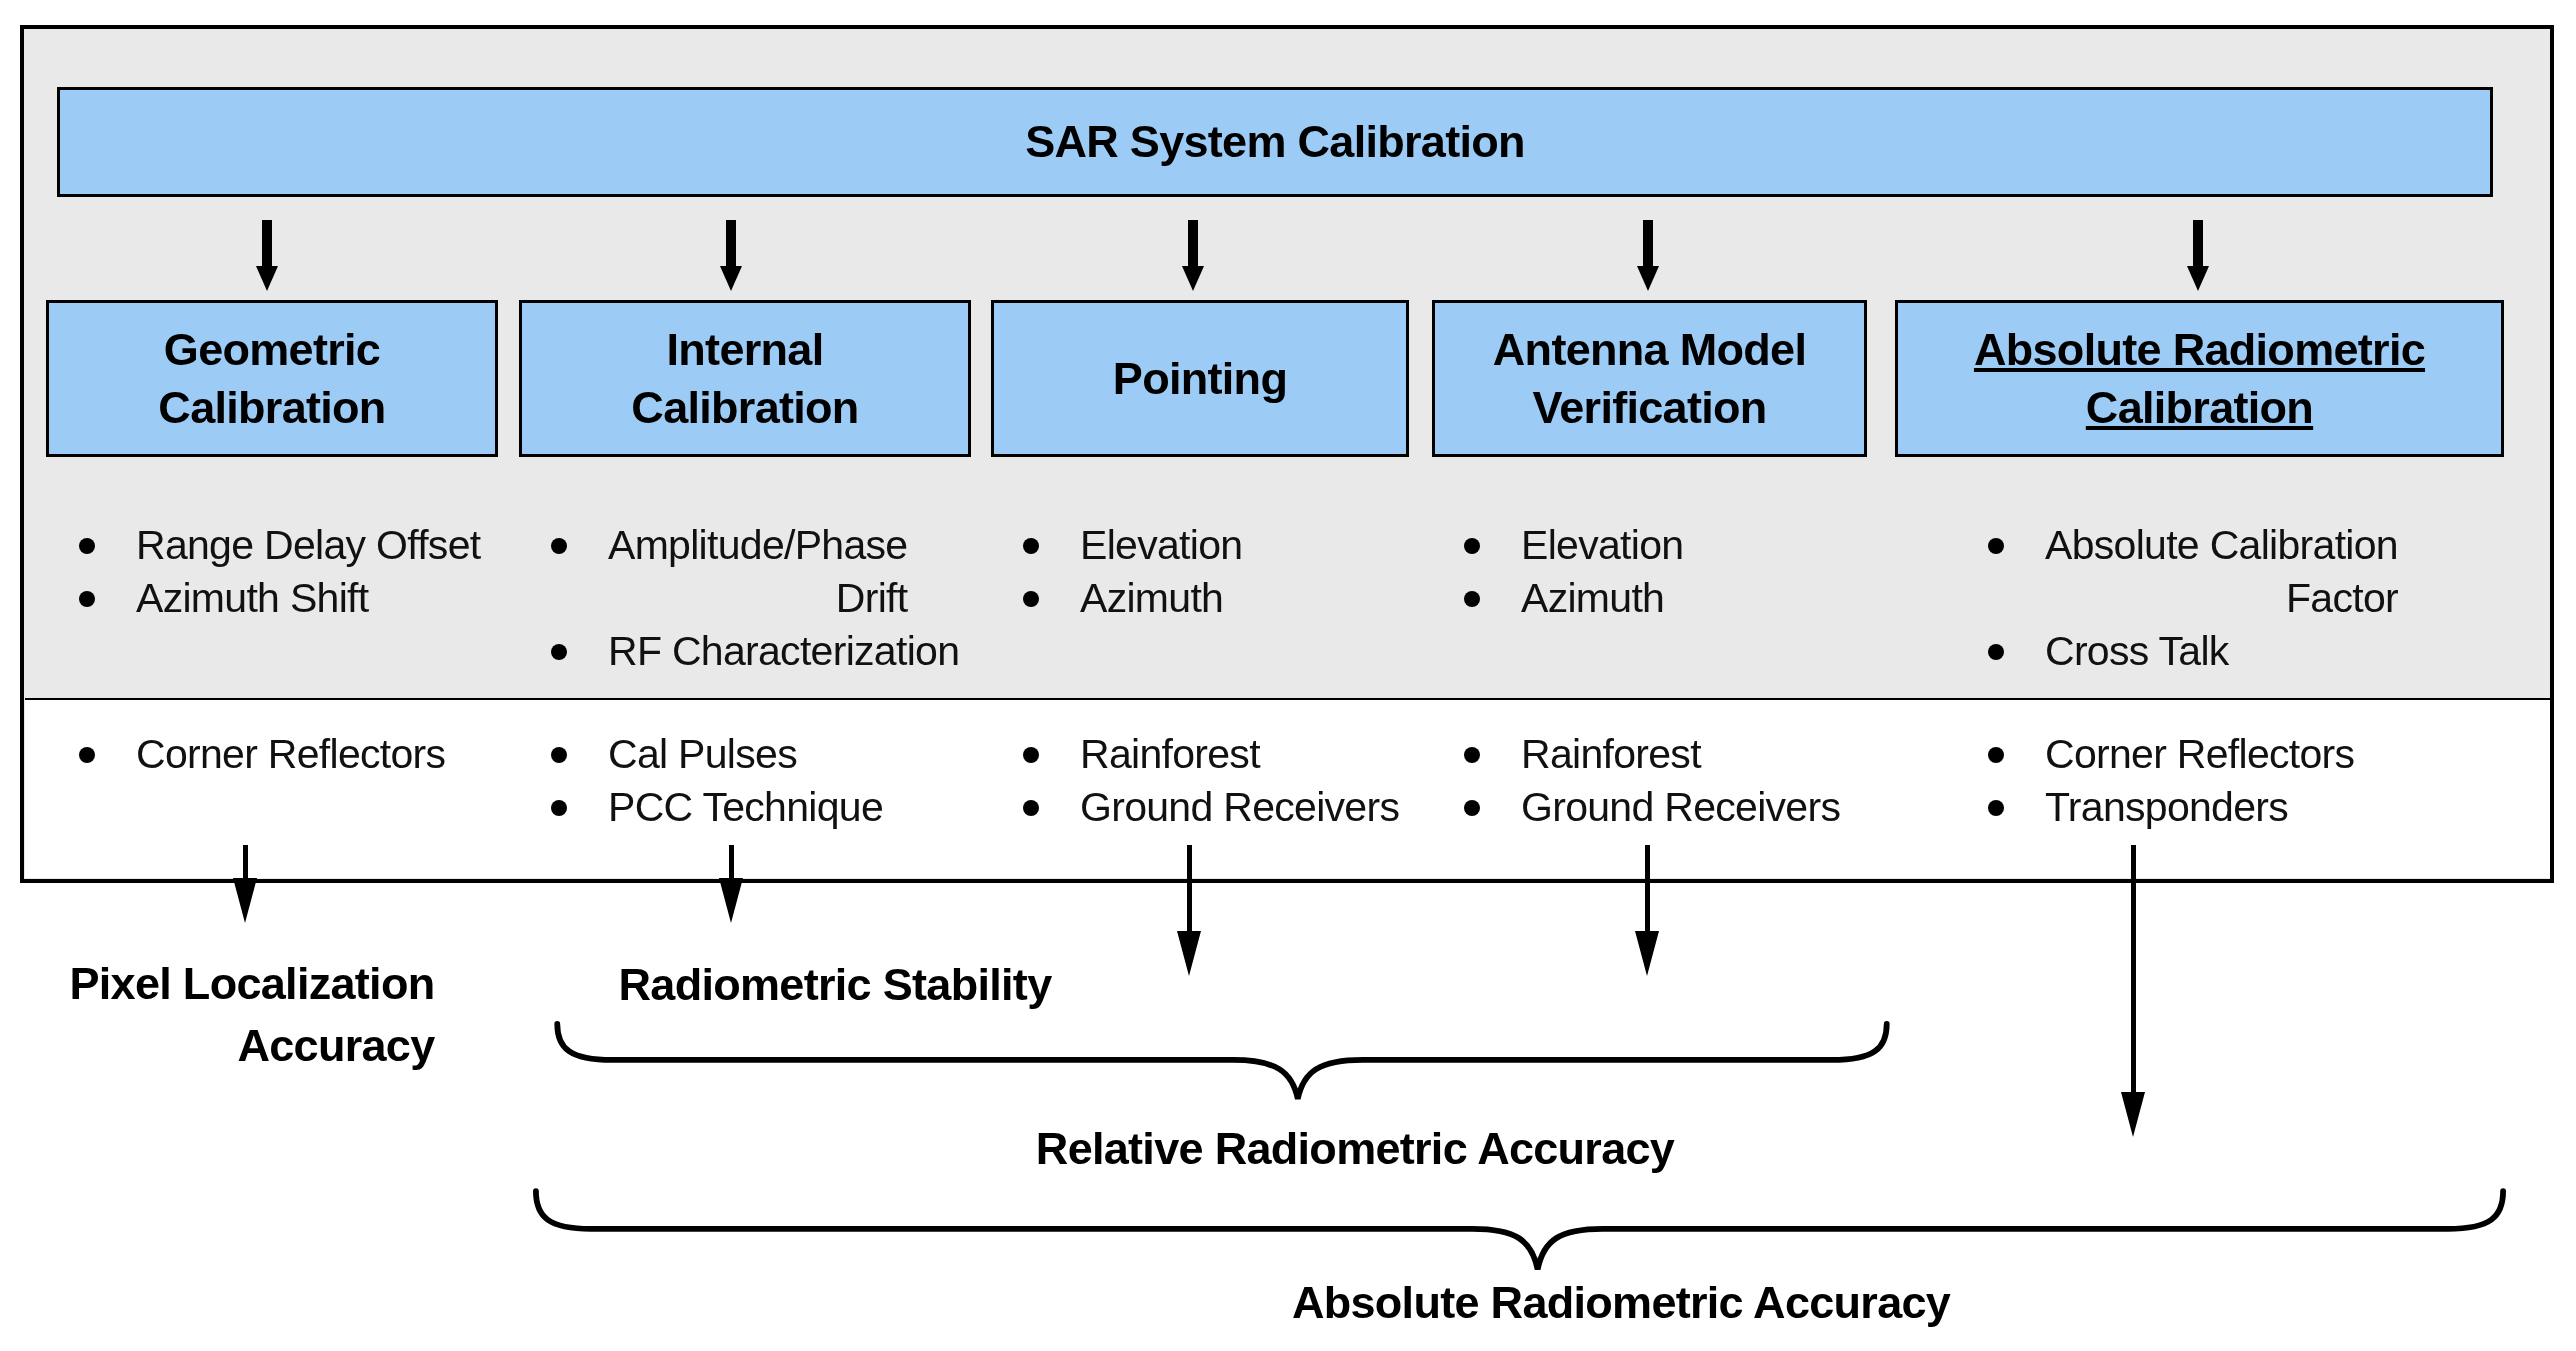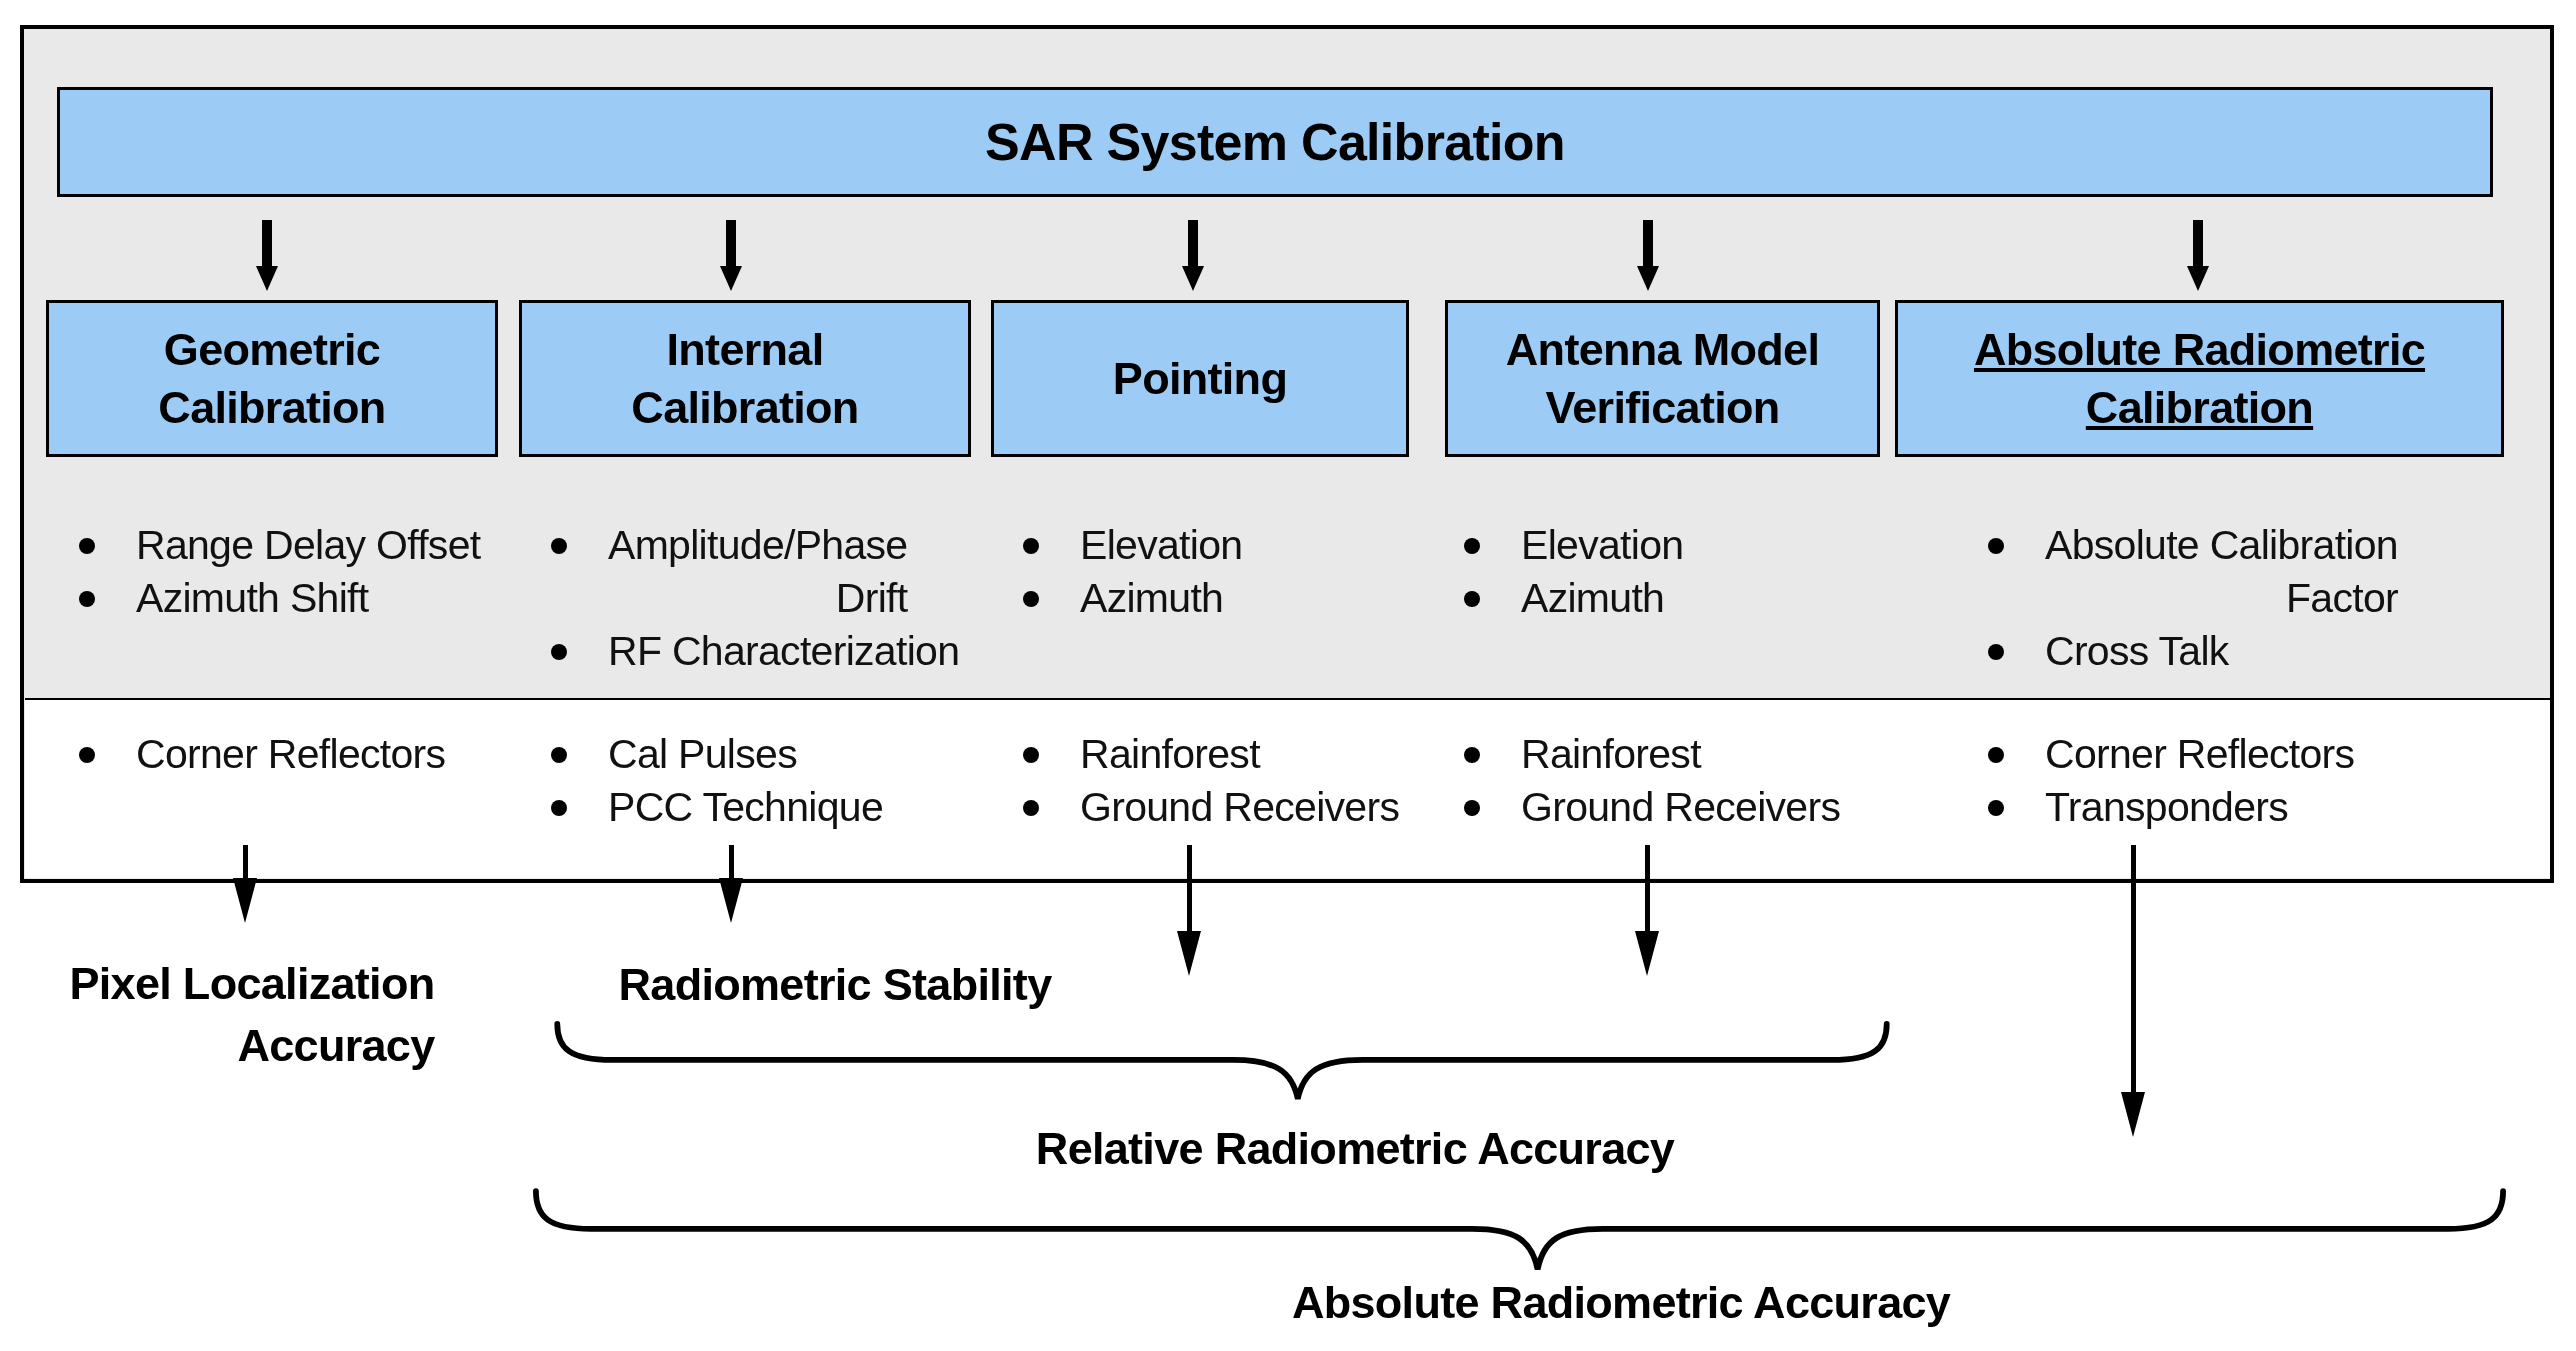--- a/index.html
+++ b/index.html
@@ -41,21 +41,21 @@
     flex-direction:column;
     align-items:center;
     justify-content:center;
     text-align:center;
     font-weight:bold;
     z-index:2;
   }
   #title-box{
     left:57px; top:87px;
     width:2436px; height:110px;
-    font-size:52px;
+    font-size:45px;
     letter-spacing:-0.7px;
   }
   .colbox{
     top:300px; height:157px;
     font-size:45px;
     line-height:58px;
     letter-spacing:-0.7px;
   }
   .colbox span{display:block;}
 
@@ -172,21 +172,21 @@
   </div>
   <ul class="abs blist" style="left:1023px;top:519px;">
     <li><span class="dot"></span><span>Elevation</span></li>
     <li><span class="dot"></span><span>Azimuth</span></li>
   </ul>
   <ul class="abs blist" style="left:1023px;top:728px;">
     <li><span class="dot"></span><span>Rainforest</span></li>
     <li><span class="dot"></span><span>Ground Receivers</span></li>
   </ul>
 
-  <div class="abs bluebox colbox" style="left:1432px;width:435px;margin-left:13px;">
+  <div class="abs bluebox colbox" style="left:1432px;width:435px;">
     <span>Antenna Model</span>
     <span>Verification</span>
   </div>
   <ul class="abs blist" style="left:1464px;top:519px;">
     <li><span class="dot"></span><span>Elevation</span></li>
     <li><span class="dot"></span><span>Azimuth</span></li>
   </ul>
   <ul class="abs blist" style="left:1464px;top:728px;">
     <li><span class="dot"></span><span>Rainforest</span></li>
     <li><span class="dot"></span><span>Ground Receivers</span></li>

